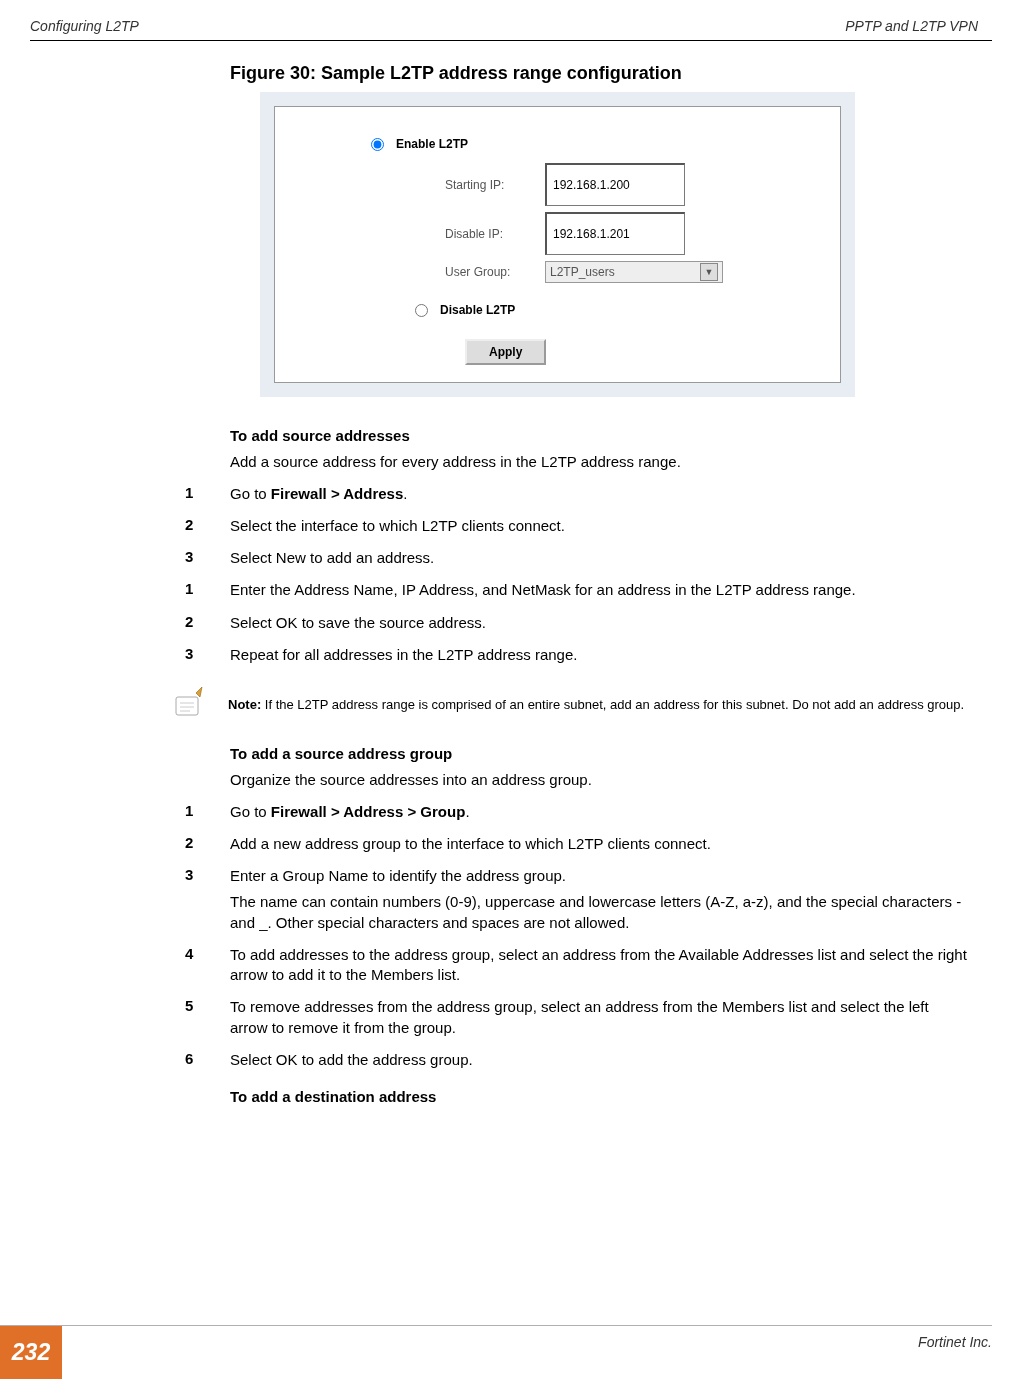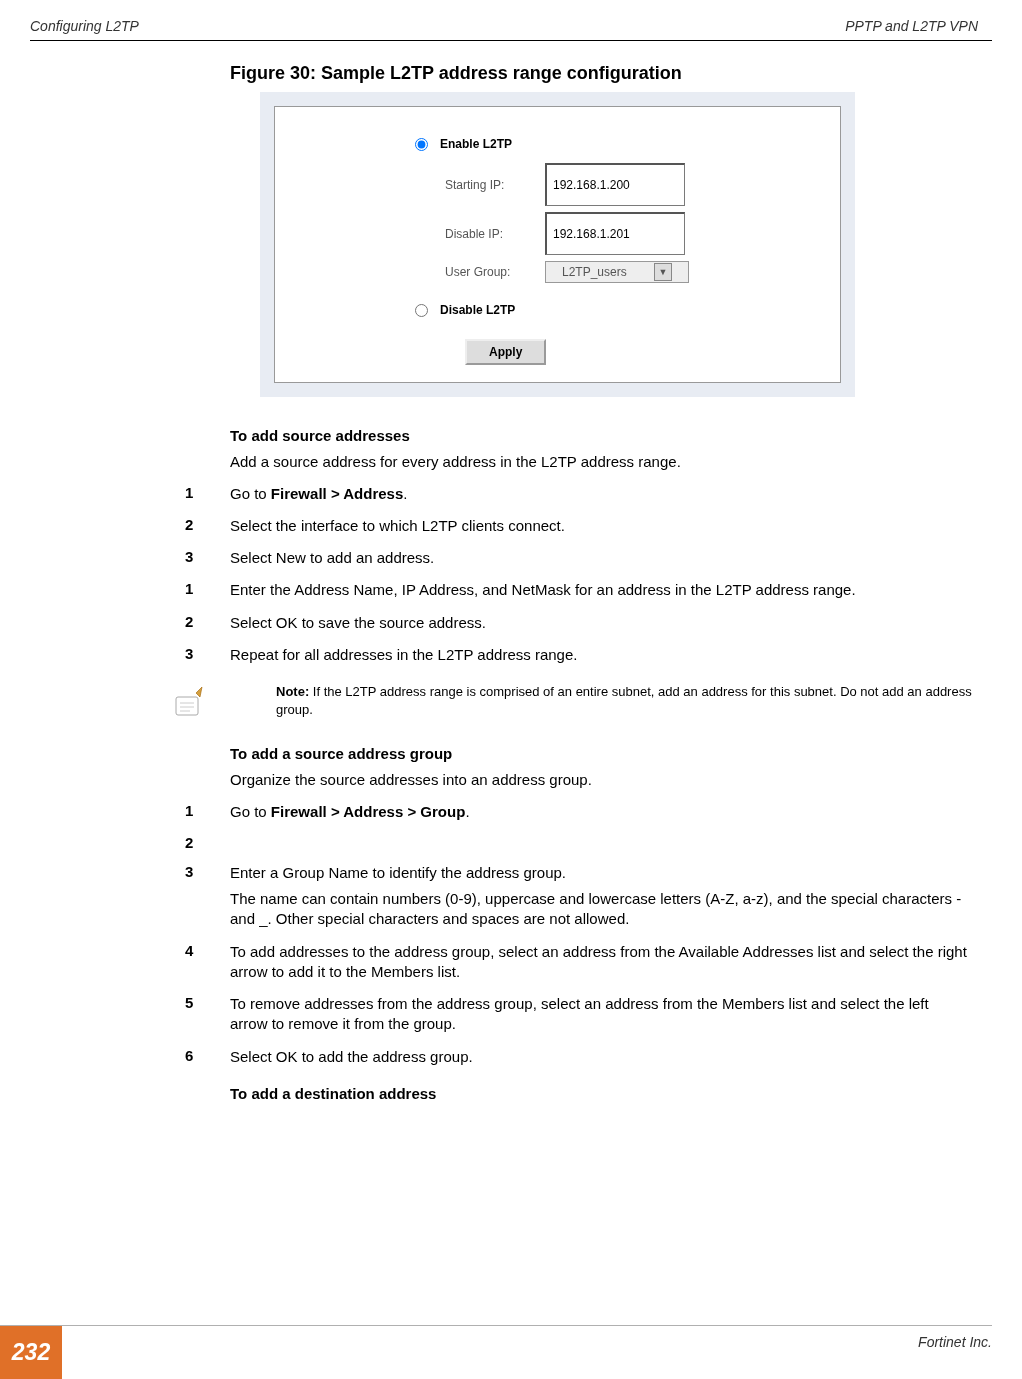--- a/index.html
+++ b/index.html
@@ -56,21 +56,21 @@
       padding: 30px 40px;
     }
     .radio-row {
       display: flex;
       align-items: center;
       margin-bottom: 12px;
       font-family: Verdana, sans-serif;
       font-size: 12px;
     }
     .radio-row.first {
-      margin-left: 100px;
+      margin-left: 56px;
     }
     .radio-row.last {
       margin-left: 100px;
       margin-top: 12px;
     }
     .radio-input {
       margin-right: 12px;
     }
     .fields-area {
       margin-left: 130px;
@@ -95,27 +95,27 @@
       border: 1px solid #7a7a7a;
       border-top: 2px solid #555;
       border-left: 2px solid #555;
       padding: 20px 6px;
       font-family: Verdana, sans-serif;
       font-size: 12px;
       color: #000;
       background: #fff;
     }
     .field-select {
-      width: 144px;
+      width: 178px;
       height: 22px;
       border: 1px solid #999;
       background: #eee;
       font-family: Verdana, sans-serif;
       font-size: 12px;
-      padding: 1px 16px;
+      padding: 1px 4px;
       display: inline-flex;
       align-items: center;
       justify-content: space-between;
     }
     .dropdown-arrow {
       width: 18px;
       height: 18px;
       background: #ddd;
       border: 1px solid #888;
       display: inline-flex;
@@ -166,24 +166,23 @@
       max-width: 740px;
     }
     .step-sub {
       font-size: 15px;
       line-height: 1.35;
       max-width: 740px;
       margin-top: 6px;
     }
     .note-row {
       display: flex;
-      align-items: flex-start;
+      align-items: center;
       margin: 18px 0 18px 140px;
       max-width: 820px;
-      gap: 48px;
     }
     .note-icon {
       width: 50px;
       flex-shrink: 0;
       margin-right: 8px;
     }
     .note-text {
       font-size: 13px;
       line-height: 1.4;
     }
@@ -321,20 +320,21 @@
   <div class="para">Organize the source addresses into an address group.</div>
 
   <div class="step-row">
     <div class="step-num">1</div>
     <div class="step-text">
       <span>Go to </span><b>Firewall &gt; Address &gt; Group</b><span>.</span>
     </div>
   </div>
   <div class="step-row">
     <div class="step-num">2</div>
+    <div class="step-text">Add a new address group to the interface to which L2TP clients connect.</div>
   </div>
   <div class="step-row">
     <div class="step-num">3</div>
     <div class="step-text">
       <span>Enter a Group Name to identify the address group.</span>
       <div class="step-sub">The name can contain numbers (0-9), uppercase and lowercase letters (A-Z, a-z), and the special characters - and _. Other special characters and spaces are not allowed.</div>
     </div>
   </div>
   <div class="step-row">
     <div class="step-num">4</div>

